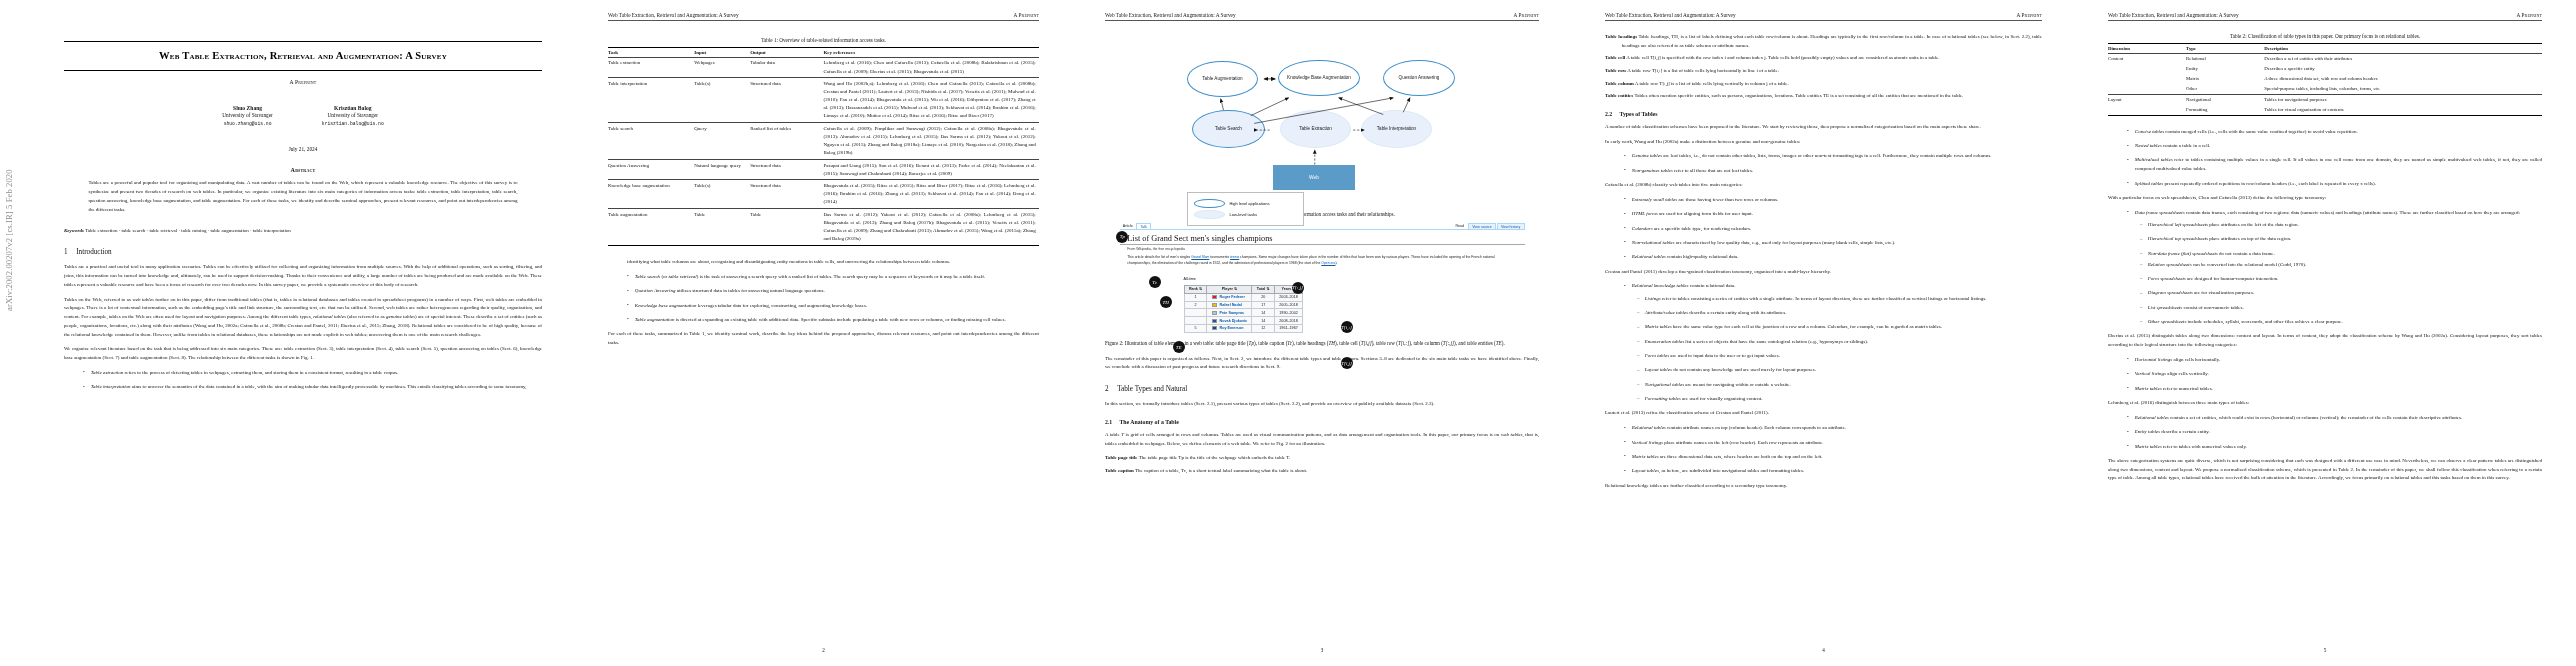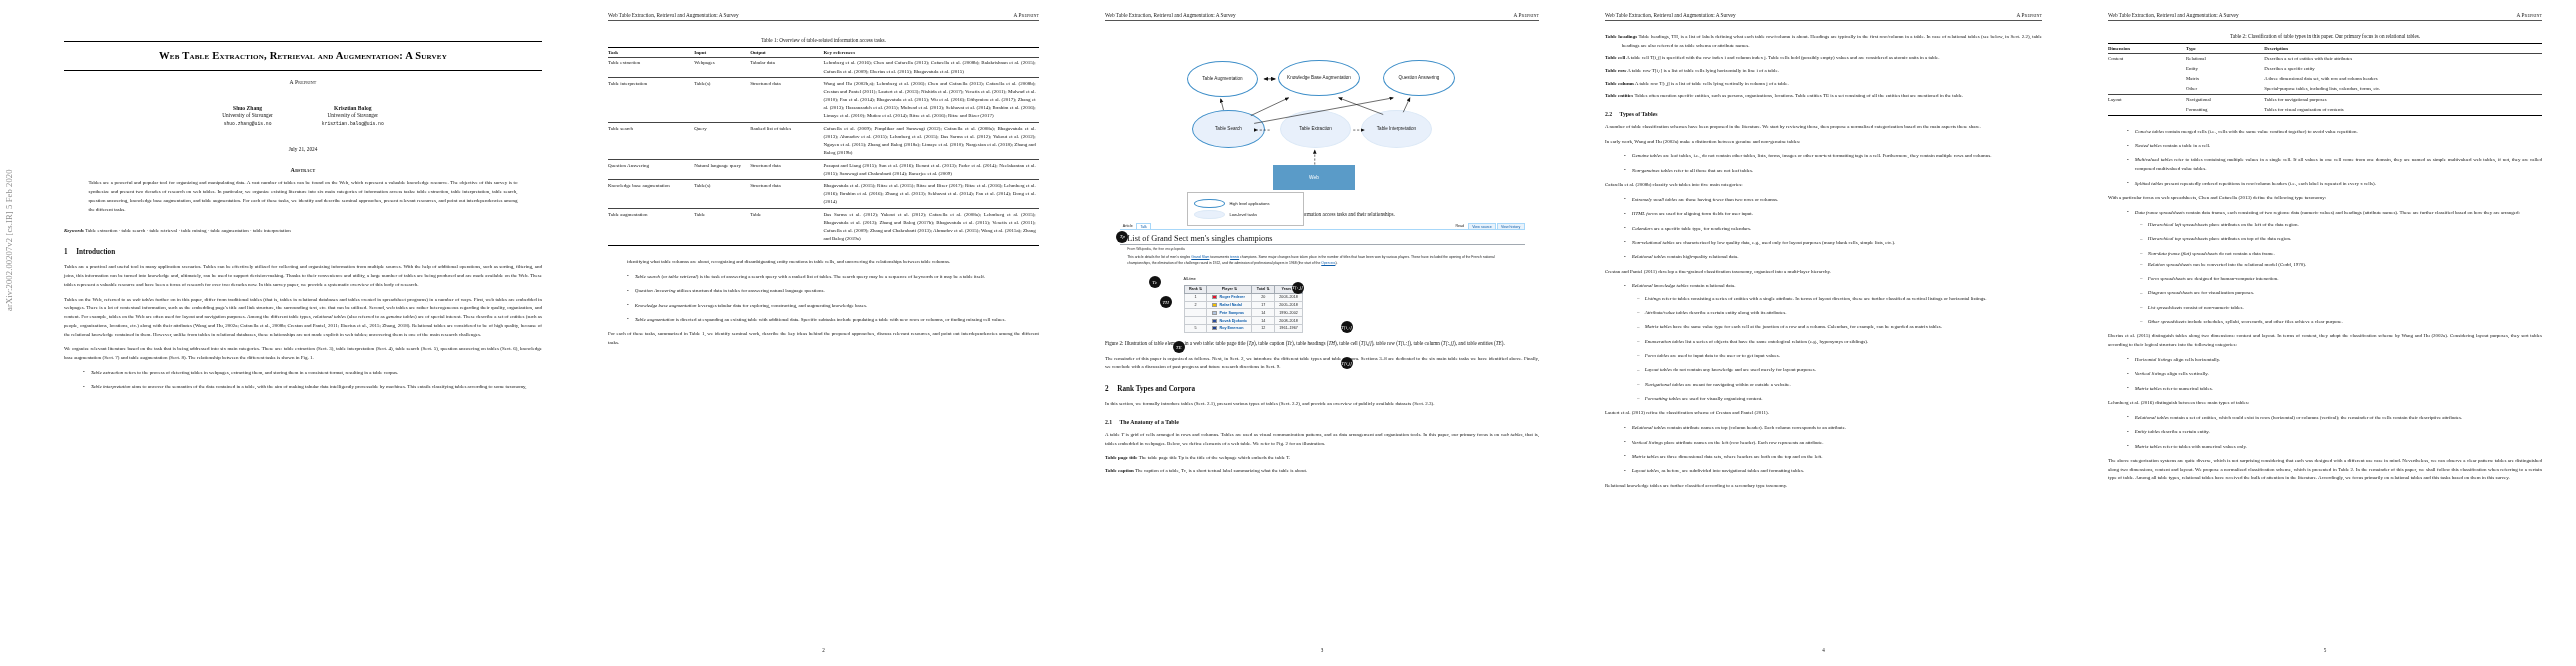--- a/index.html
+++ b/index.html
@@ -74,21 +74,21 @@
     text-align:center; font-variant:small-caps; font-weight:bold;
     font-size:6.1px; letter-spacing:0.2px; margin-top:14.5px;
   }
   .abstract {
     margin:5.6px 24.5px 0 24.5px; font-size:5px; line-height:1.82;
     text-align:justify;
   }
   .keywords { margin:12.2px 0 0 0; font-size:5px; line-height:1.6; }
   .keywords b { font-style:italic; font-weight:bold; }
 
-  .sec-h1 { font-weight:bold; font-size:7.2px; margin:13.3px 0 7.2px; }
+  .sec-h1 { font-weight:normal; font-size:7.2px; margin:13.3px 0 7.2px; }
   .sec-h1 .num { display:inline-block; min-width:12.2px; }
   .sec-h2 { font-weight:bold; font-size:5.8px; margin:10px 0 5.6px; }
   .sec-h2 .num { display:inline-block; min-width:14.5px; }
 
   .body-col { position:absolute; left:33px; right:33px; }
   p.para { font-size:5px; line-height:1.75; text-align:justify; margin:0 0 6.1px; }
   ul.bul { margin:4.4px 0 5.6px 0; padding:0 0 0 19px; list-style:none; }
   ul.bul > li {
     font-size:5px; line-height:1.75; text-align:justify;
     margin:0 0 5.6px; position:relative; padding-left:7.8px;
@@ -459,21 +459,21 @@
         </div>
 
         <div class="fig-cap" style="margin-top:6.7px; text-align:justify;">
           <span>Figure 2: Illustration of table elements in a web table: table page title (</span><i>Tp</i><span>), table caption (</span><i>Tc</i><span>), table headings (</span><i>TH</i><span>), table cell (</span><i>T[i,j]</i><span>), table row (</span><i>T[i,:]</i><span>), table column (</span><i>T[:,j]</i><span>), and table entities (</span><i>TE</i><span>).</span>
         </div>
       </div>
 
       <p class="para" style="margin-top:9px;">The remainder of this paper is organized as follows. Next, in Sect. 2, we introduce the different table types and table corpora. Sections 3–8 are dedicated to the six main table tasks we have identified above. Finally, we conclude with a discussion of past progress and future research directions in Sect. 9.</p>
 
       <div class="sec-h1">
-        <span class="num">2</span><span>Rank Types and Corpora</span>
+        <span class="num">2</span><span>Table Types and Natural</span>
       </div>
       <p class="para">In this section, we formally introduce tables (Sect. 2.1), present various types of tables (Sect. 2.2), and provide an overview of publicly available datasets (Sect. 2.3).</p>
 
       <div class="sec-h2">
         <span class="num">2.1</span><span>The Anatomy of a Table</span>
       </div>
       <p class="para">
         <span>A table </span><i>T</i><span> is grid of cells arranged in rows and columns. Tables are used as visual communication patterns, and as data arrangement and organization tools. In this paper, our primary focus is on </span><i>web tables</i><span>, that is, tables embedded in webpages. Below, we define elements of a web table. We refer to Fig. 2 for an illustration.</span>
       </p>
 

